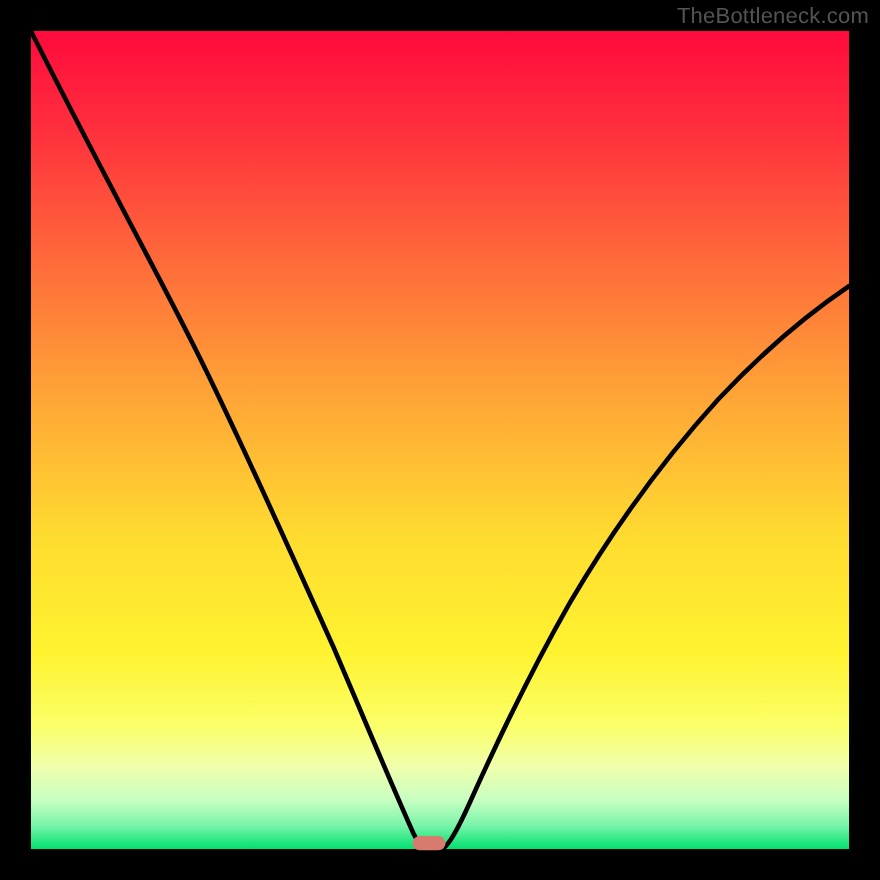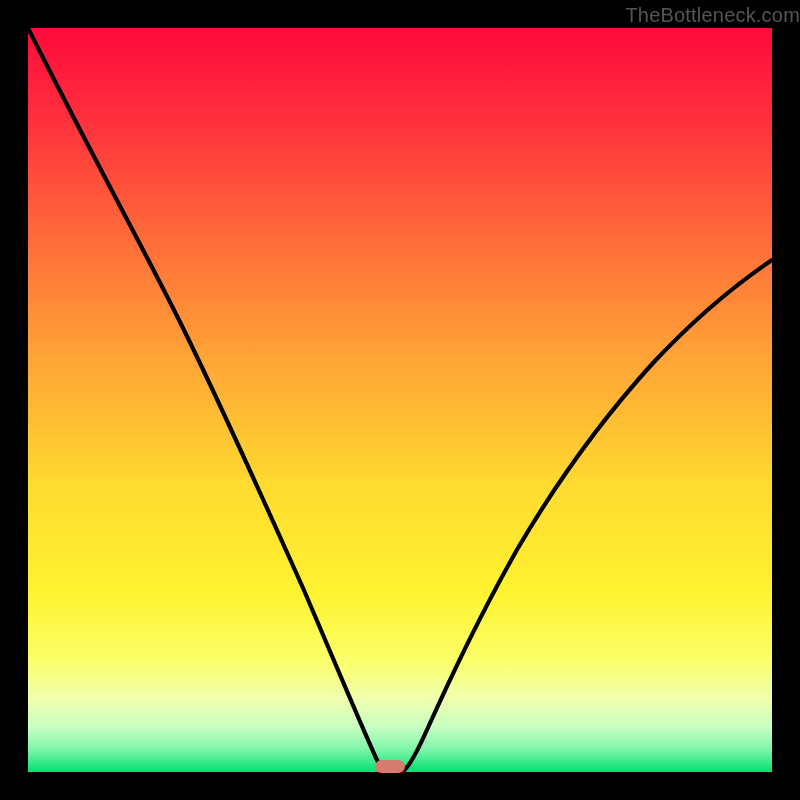--- a/index.html
+++ b/index.html
@@ -13,21 +13,21 @@
   }
   .container {
     position: relative;
     width: 800px;
     height: 800px;
     background: #000;
   }
   .watermark {
     position: absolute;
     top: 4px;
-    right: 0;
+    right: 10px;
     color: #555555;
     font-size: 20px;
     font-weight: 500;
     z-index: 10;
     letter-spacing: 0.2px;
   }
   .plot-area {
     position: absolute;
     left: 28px;
     top: 28px;

